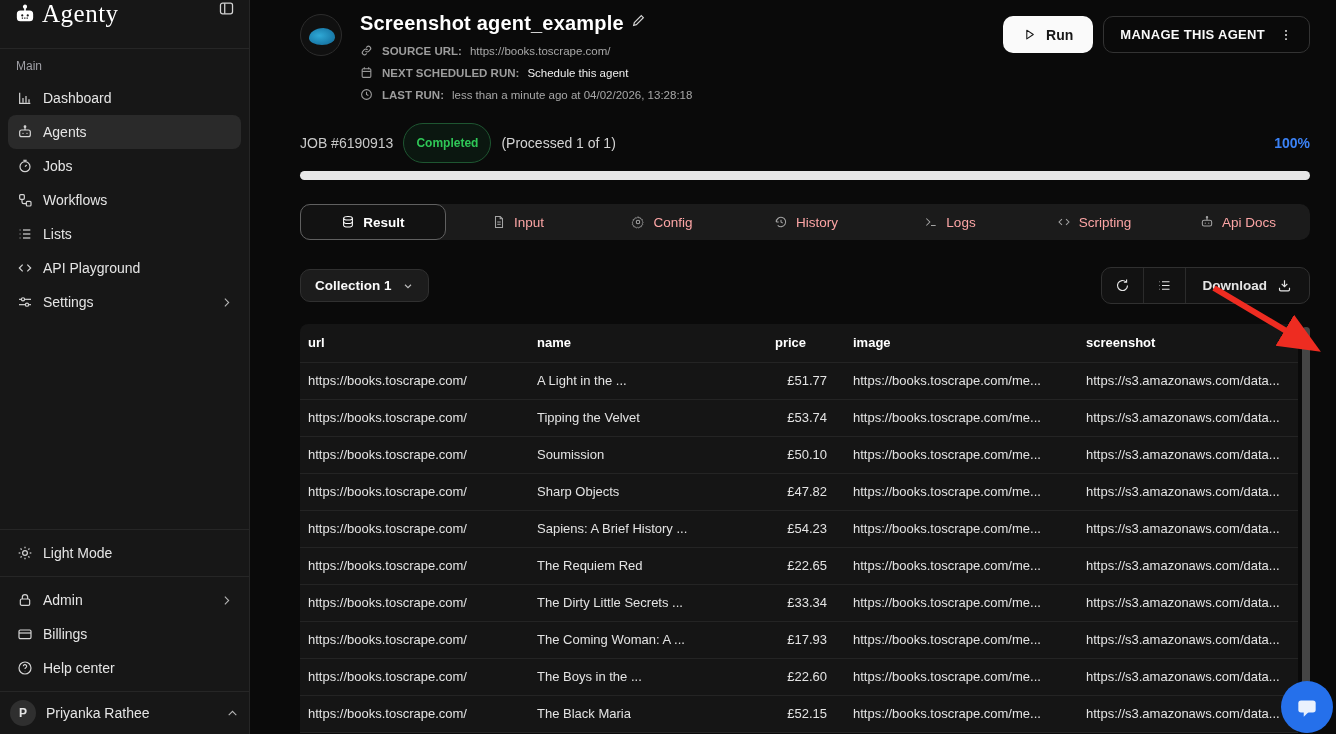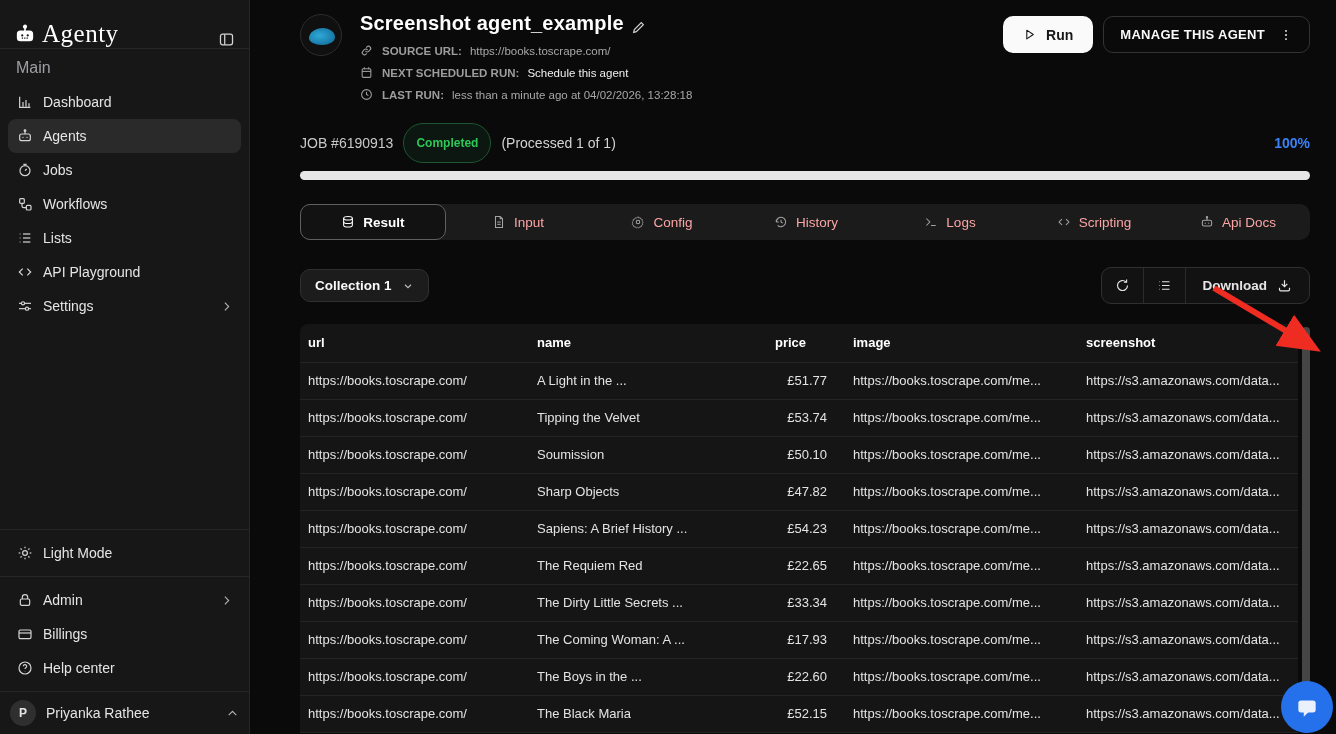--- a/index.html
+++ b/index.html
@@ -12,27 +12,27 @@
   }
   .app { display:flex; width:100%; height:100%; }
 
   
   .sidebar {
     width:250px; min-width:250px; height:100%;
     background:#171717; border-right:1px solid #262626;
     display:flex; flex-direction:column;
   }
   .sb-header {
-    height:49px; display:flex; align-items:flex-end;
+    height:49px; display:flex; align-items:flex-start;
     padding:0 14px; border-bottom:1px solid #262626;
   }
   .logo-wrap { display:flex; align-items:center; gap:6px; flex:1; }
   .logo-text { font-family:"Liberation Serif", serif; font-size:25px; color:#fff; letter-spacing:.5px; }
   .panel-icon { color:#d4d4d4; display:flex; cursor:pointer; }
-  .sb-section { padding:10px 16px 4px; font-size:16px; color:#9f9fa5; }
+  .sb-section { padding:10px 16px 4px; font-size:12px; color:#9f9fa5; }
   .sb-nav { padding:4px 8px; }
   .sb-item {
     display:flex; align-items:center; gap:10px;
     height:34px; padding:0 8px; border-radius:8px;
     font-size:14px; font-weight:500; color:#e5e5e5; cursor:pointer;
   }
   .sb-item.active { background:#2a2a2a; }
   .sb-item .sb-icn { width:17px; height:17px; display:flex; align-items:center; justify-content:center; color:#d4d4d4; }
   .sb-item .grow { flex:1; }
   .sb-chev { color:#b5b5b5; display:flex; }
@@ -56,21 +56,21 @@
   .head-left { display:flex; gap:18px; }
   .agent-avatar {
     width:42px; height:42px; border-radius:50%; background:#101010;
     border:1px solid #2c2c2c; position:relative; overflow:hidden; flex:none; margin-top:2px;
   }
   .agent-avatar .blob {
     position:absolute; left:8px; top:13px; width:26px; height:17px;
     background:radial-gradient(ellipse at 40% 45%, #2fa9d6 0%, #1b7fae 60%, #15678f 100%);
     border-radius:55% 45% 50% 50% / 60% 55% 45% 40%;
   }
-  .title-row { display:flex; align-items:flex-end; gap:7px; }
+  .title-row { display:flex; align-items:flex-start; gap:7px; }
   .page-title { font-size:20px; font-weight:700; color:#fff; letter-spacing:.2px; }
   .edit-icon { color:#d4d4d4; display:flex; cursor:pointer; }
   .meta-list { margin-top:9px; display:flex; flex-direction:column; gap:9px; }
   .meta-line { display:flex; align-items:center; gap:8px; font-size:11.5px; color:#9d9d9d; font-weight:700; }
   .meta-line .m-icn { width:14px; display:flex; color:#9d9d9d; }
   .meta-line .m-val { font-weight:400; color:#a8a8a8; }
   .meta-line .m-val.white { color:#efefef; }
 
   .head-actions { display:flex; gap:10px; margin-top:4px; }
   .btn-run {

